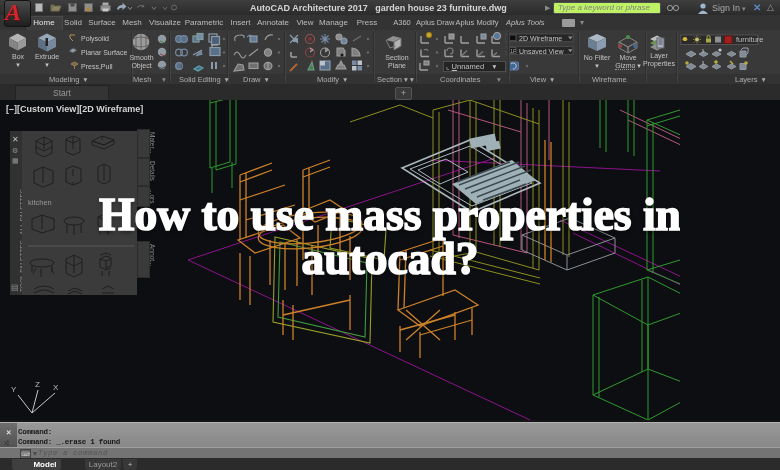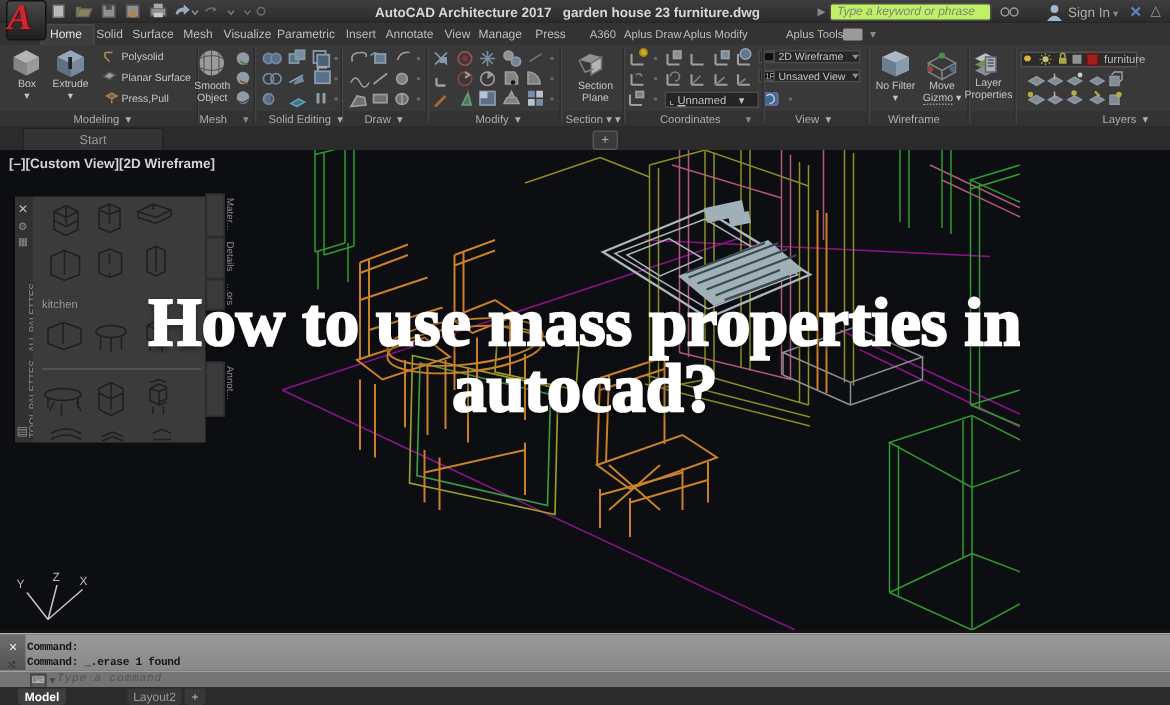--- a/index.html
+++ b/index.html
@@ -91,21 +91,21 @@
   <div class="abs mtab" style="left:146px;width:38px;">Visualize</div>
   <div class="abs mtab" style="left:184px;width:40px;text-align:center;">Parametric</div>
   <div class="abs mtab" style="left:227px;width:27px;">Insert</div>
   <div class="abs mtab" style="left:255px;width:36px;">Annotate</div>
   <div class="abs mtab" style="left:293px;width:24px;">View</div>
   <div class="abs mtab" style="left:318px;width:31px;">Manage</div>
   <div class="abs mtab" style="left:351px;width:32px;">Press</div>
   <div class="abs mtab" style="left:389px;width:26px;font-size:7.5px;">A360</div>
   <div class="abs mtab" style="left:416px;width:36px;font-size:7.5px;">Aplus Draw</div>
   <div class="abs mtab" style="left:455px;width:44px;font-size:7.5px;">Aplus Modify</div>
-  <div class="abs mtab" style="left:524px;width:38px;font-size:7.5px;">Aplus Tools</div>
+  <div class="abs mtab" style="left:506px;width:38px;font-size:7.5px;font-style:italic;">Aplus Tools</div>
   <div class="abs" style="left:562px;top:19px;width:13px;height:8px;background:#9a9a9a;border-radius:1px;"></div>
   <div class="abs mtab" style="left:578px;width:8px;color:#888;">▾</div>
   <div class="abs" id="ribbon"></div>
   <div class="abs" style="left:0;top:74px;width:780px;height:10px;background:#333;"></div>
   <svg class="abs" width="780" height="54" style="left:0;top:30px;opacity:.9">
     <g stroke-width="1">
       <path d="M9 8 l8.5 -4.5 8.5 4.5 -8.5 4.5 z" fill="#c2c2c2"></path>
       <path d="M9 8 v8 l8.5 4.5 v-8 z" fill="#8e8e8e"></path>
       <path d="M26 8 v8 l-8.5 4.5 v-8 z" fill="#a5a5a5"></path>
       <path d="M38 8 l9 -4.5 9 4.5 -9 4.5 z" fill="#a3b4c6"></path>
@@ -456,19 +456,19 @@
     <div class="abs" style="left:4px;top:14px;color:#3a3a3a;font-size:10px;transform:rotate(90deg);">⚒</div>
     <div class="abs" style="left:18px;top:4px;color:#181818;font-size:7.5px;font-weight:bold;line-height:10px;letter-spacing:-0.25px;white-space:pre;">Command:
 Command: _.erase 1 found</div>
   </div>
   <div class="abs" id="cmdinput">
     <div class="abs" style="left:20px;top:1px;width:9px;height:8px;background:#5f5f5f;border:1px solid #444;color:#ccc;font-size:6px;line-height:8px;text-align:center;">⌨</div>
     <div class="abs" style="left:33px;top:1px;color:#4a4a4a;font-size:8px;">▾</div>
     <div class="abs" style="left:38px;top:1px;color:#545454;font-size:7.5px;font-style:italic;font-family:'Liberation Mono',monospace;letter-spacing:0.5px;">Type a command</div>
   </div>
   <div class="abs" id="statusbar">
-    <div class="abs stab" style="left:12px;width:32px;background:#3f3f3f;color:#fff;font-weight:bold;">Model</div>
+    <div class="abs stab" style="left:12px;width:32px;background:#3f3f3f;color:#fff;font-weight:bold;padding-left:17px;">Model</div>
     <div class="abs stab" style="left:47px;width:36px;margin-top:40px;">Layout1</div>
     <div class="abs stab" style="left:85px;width:36px;">Layout2</div>
     <div class="abs stab" style="left:123px;width:14px;color:#b9b9b9;">+</div>
   </div>
   <div class="abs" id="logo"></div>
   <div class="abs" id="logoA">A</div>
 </div>
 </body></html>

